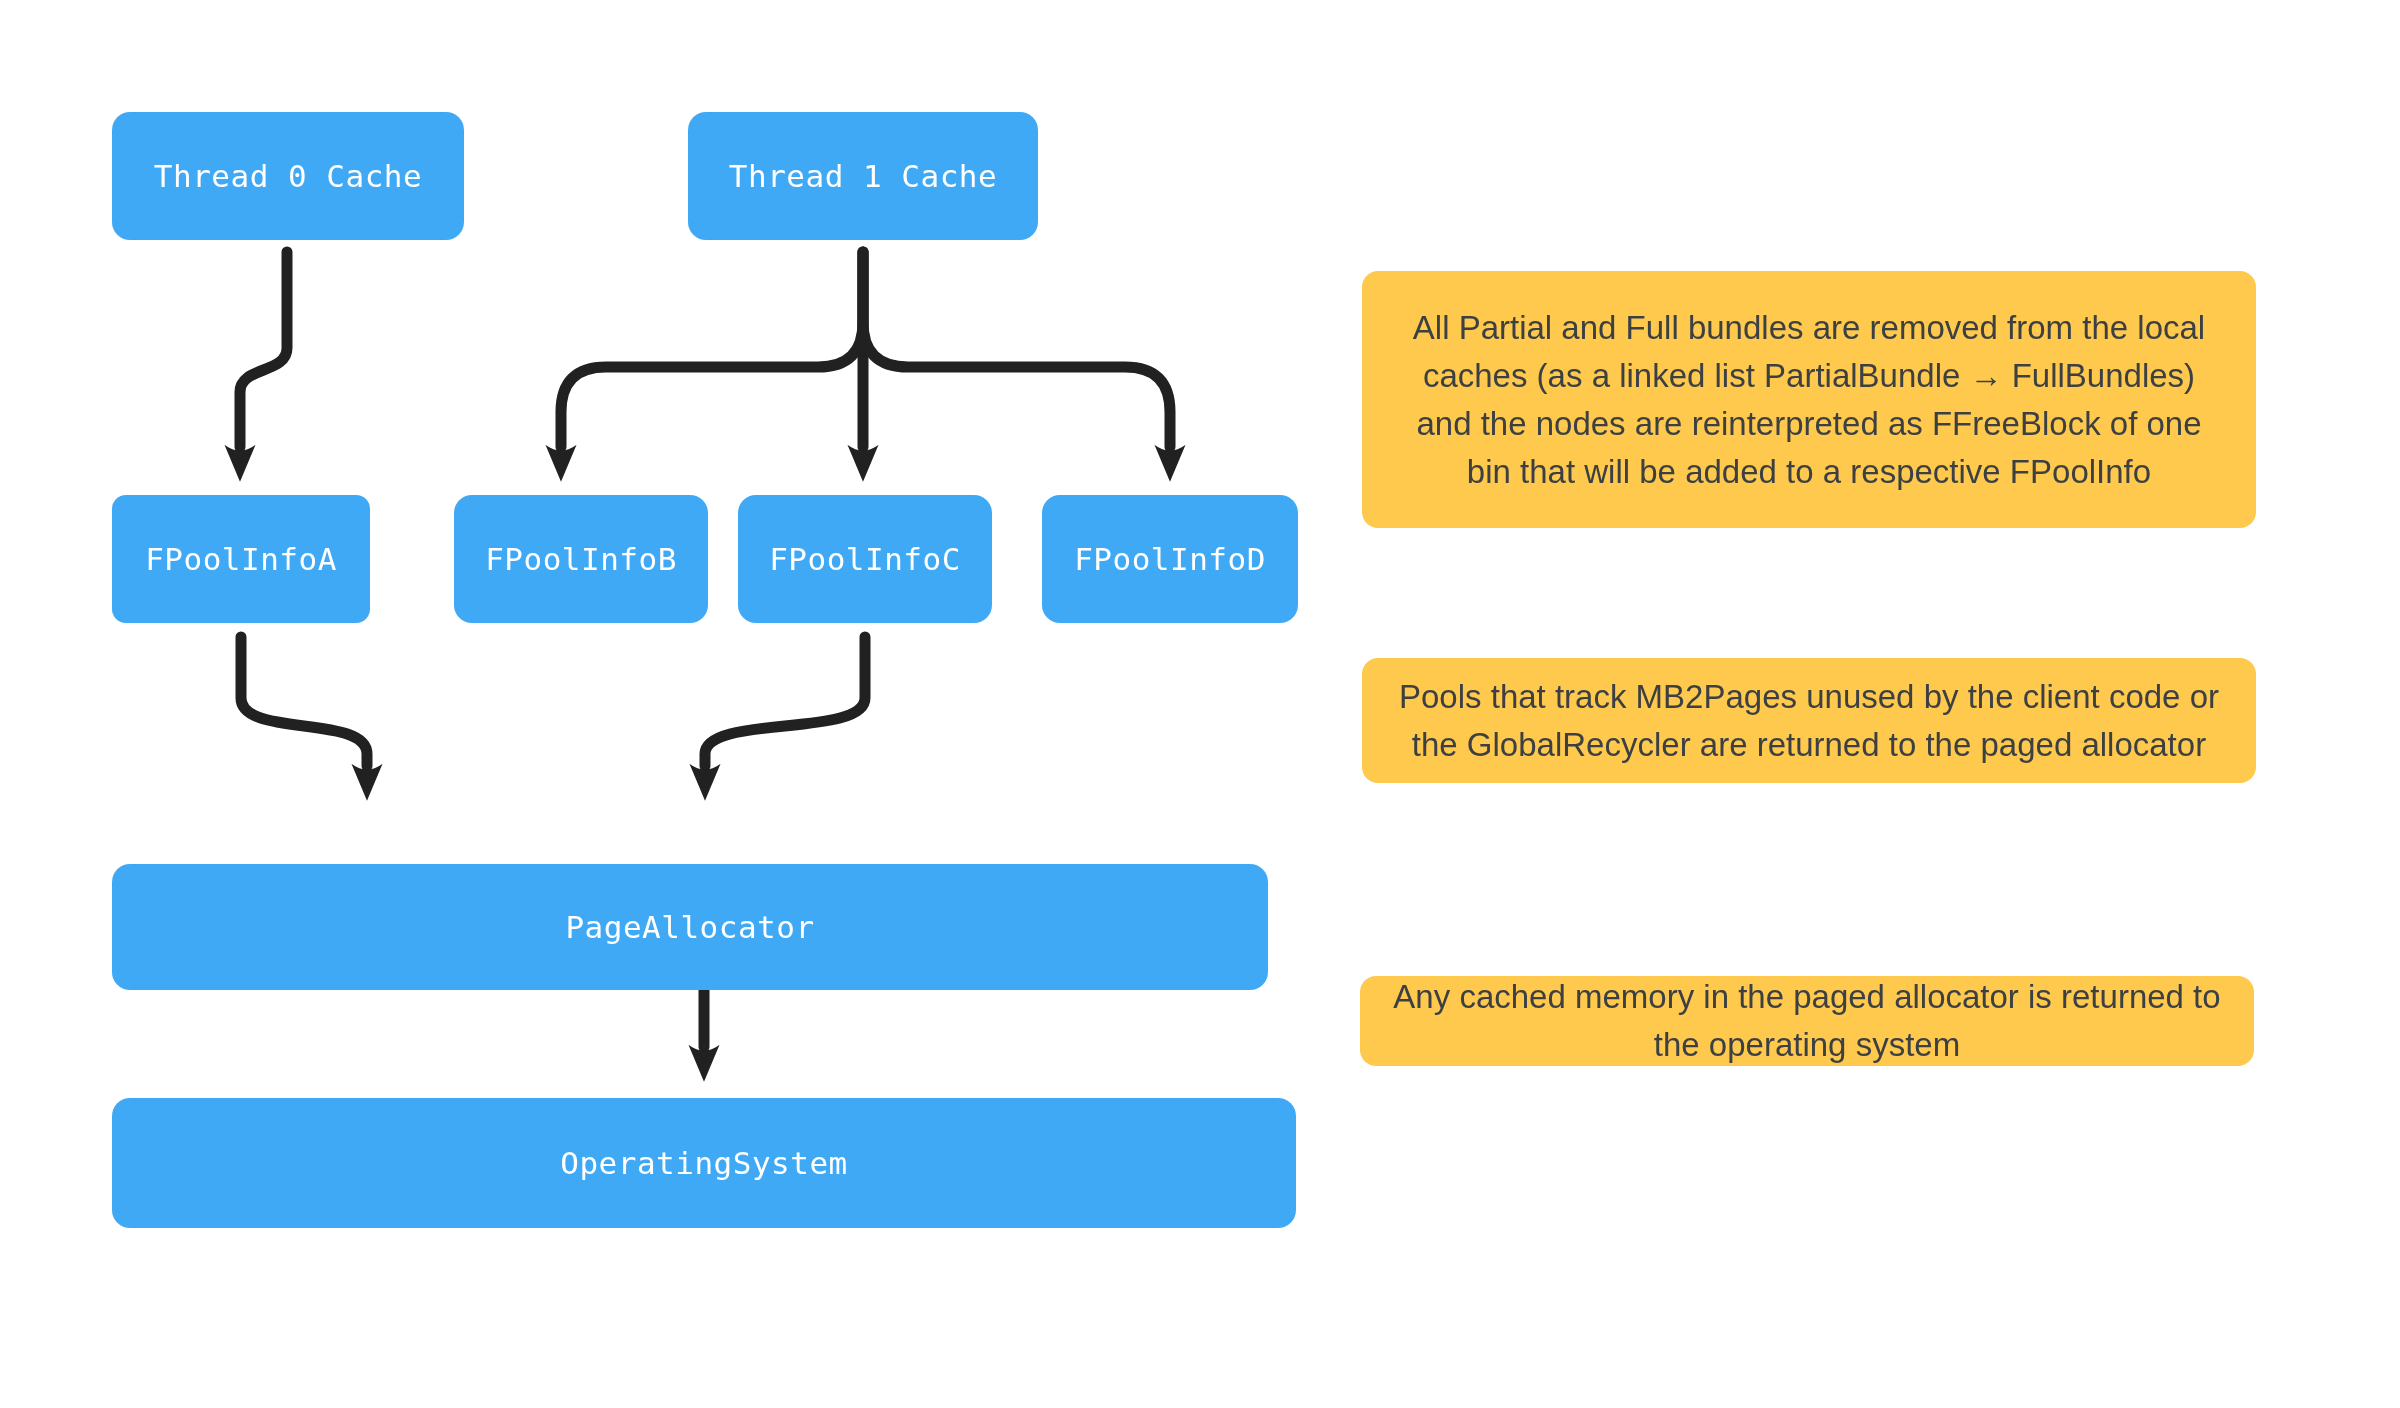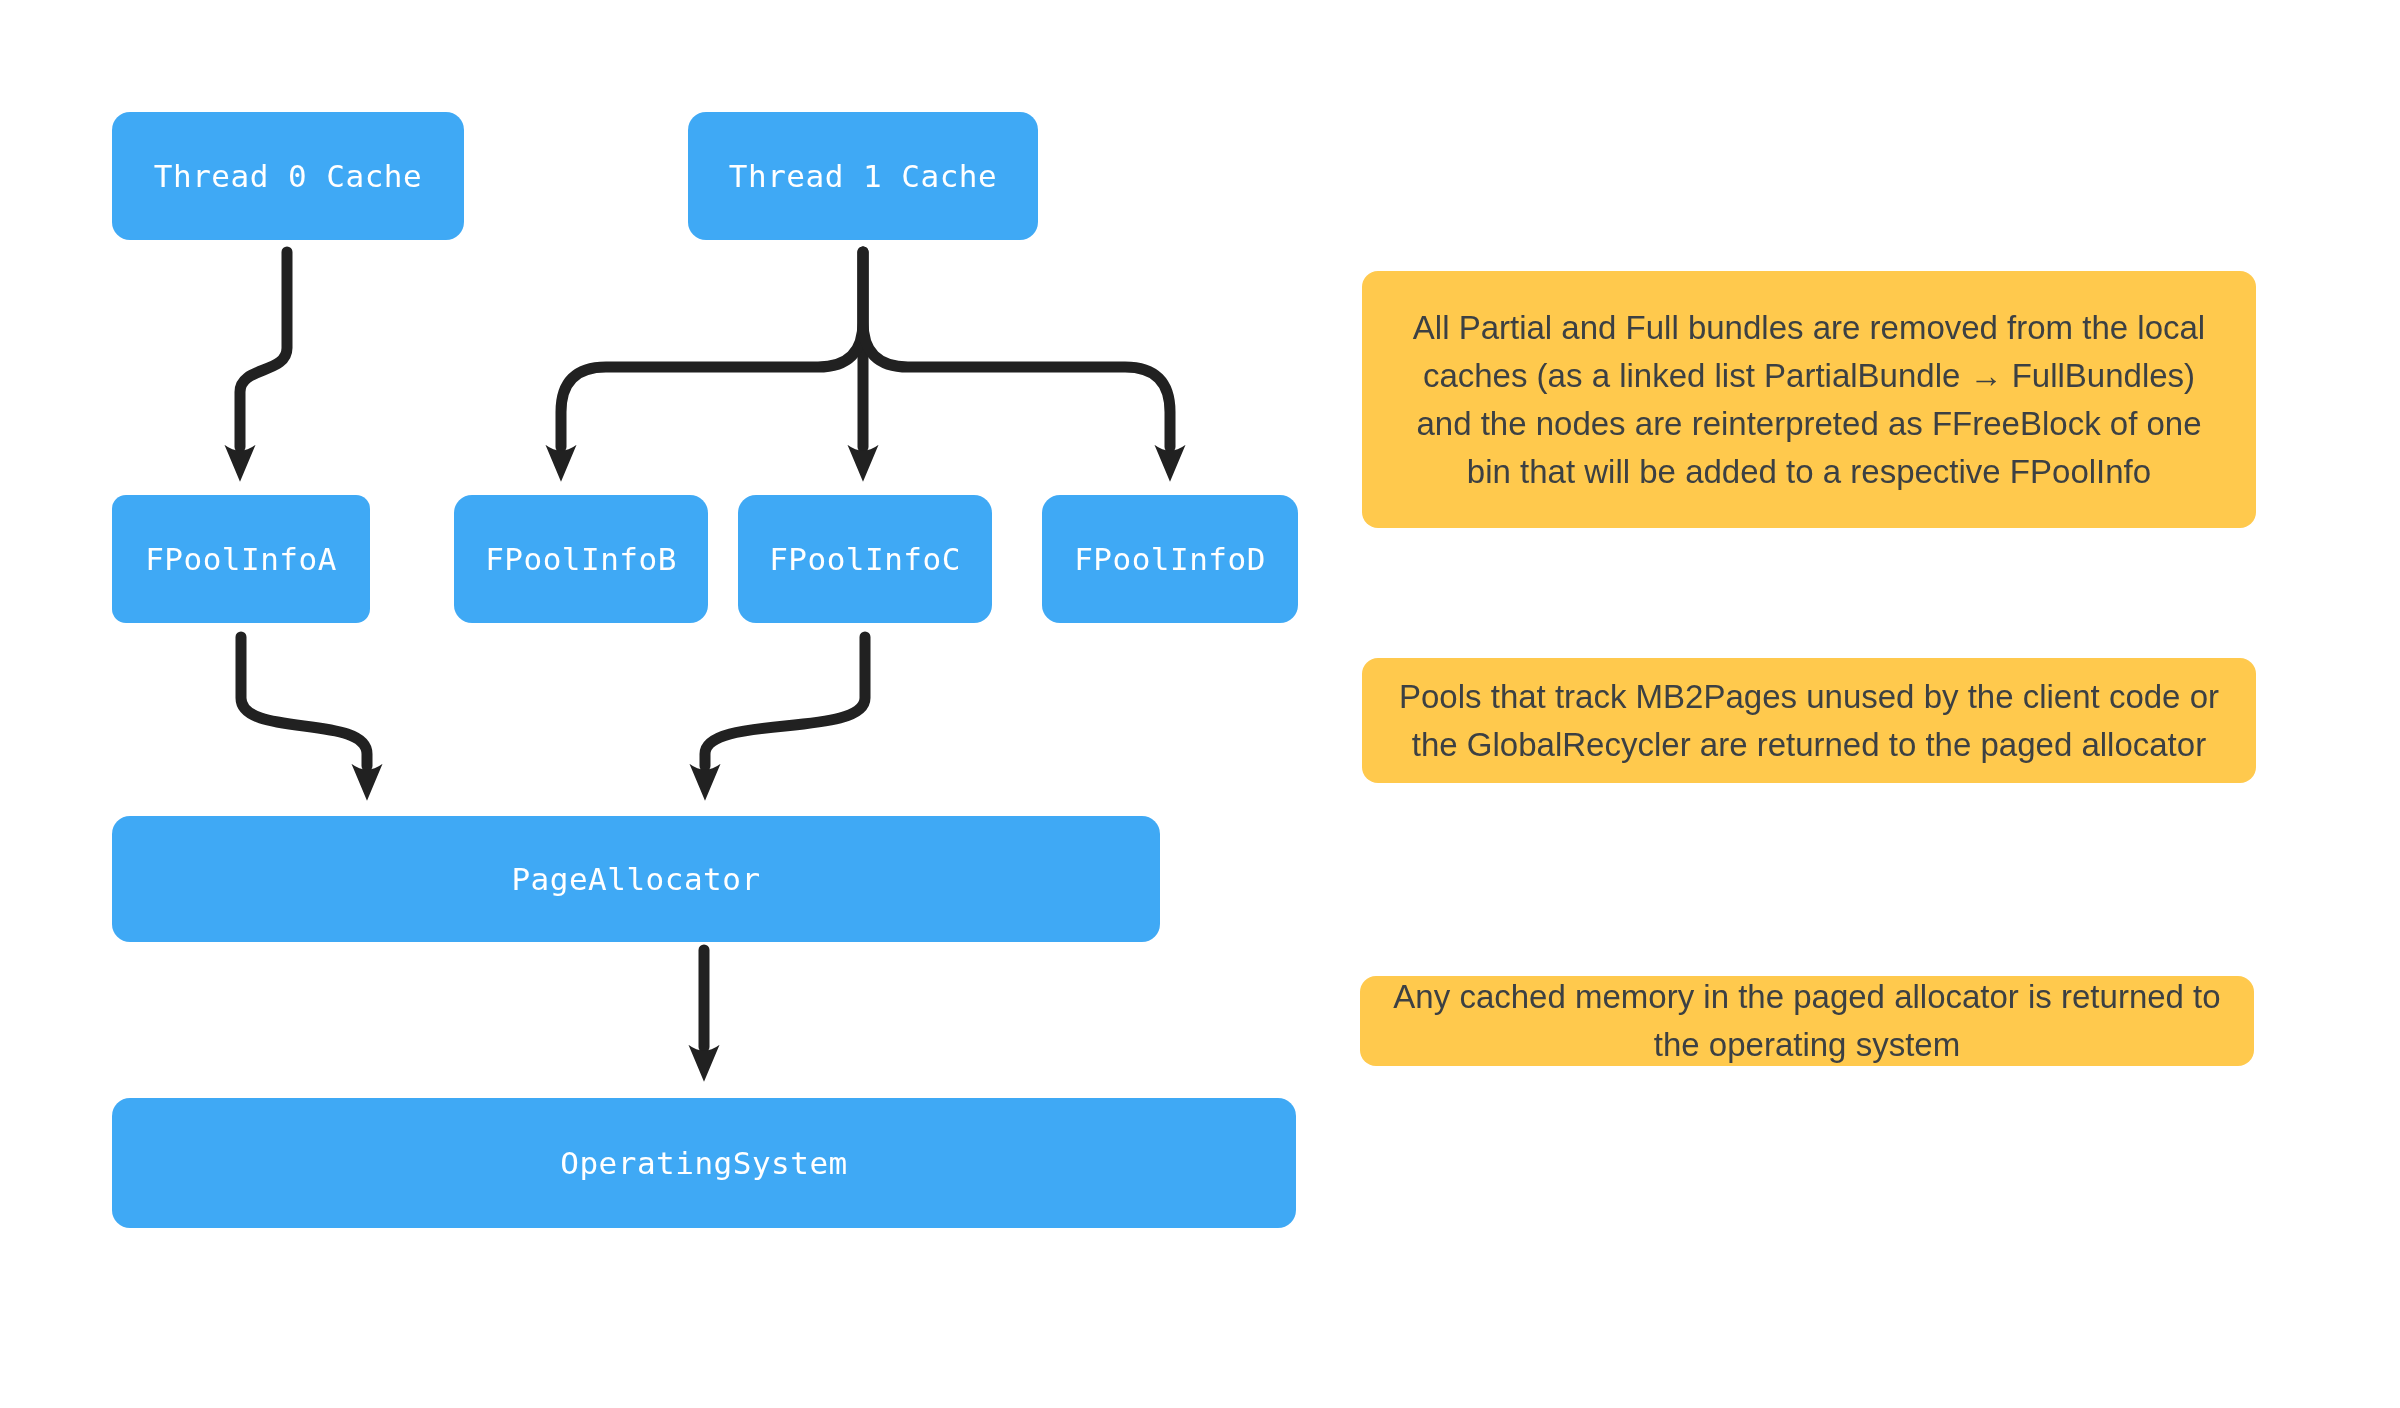--- a/index.html
+++ b/index.html
@@ -17,21 +17,21 @@
     font-family:"DejaVu Sans Mono","Liberation Mono",monospace;
     font-size:31px;font-weight:500;letter-spacing:.5px;
     text-align:left;
   }
   #n-thread0{left:112px;top:112px;width:352px;height:128px;}
   #n-thread1{left:688px;top:112px;width:350px;height:128px;}
   #n-pool-a{left:112px;top:495px;width:258px;height:128px;border-radius:14px;}
   #n-pool-b{left:434px;top:495px;width:254px;height:128px;margin-left:20px;}
   #n-pool-c{left:738px;top:495px;width:254px;height:128px;}
   #n-pool-d{left:1042px;top:495px;width:256px;height:128px;}
-  #n-page{left:112px;top:816px;width:1048px;height:126px;}
+  #n-page{left:112px;top:864px;width:1156px;height:126px;}
   #n-os{left:112px;top:1098px;width:1184px;height:130px;}
 
   .note{
     position:absolute;
     background:#FFC94D;
     border-radius:16px;
     display:flex;align-items:center;justify-content:center;
     color:#3C4043;
     font-size:33px;line-height:48px;font-weight:400;
     text-align:center;

